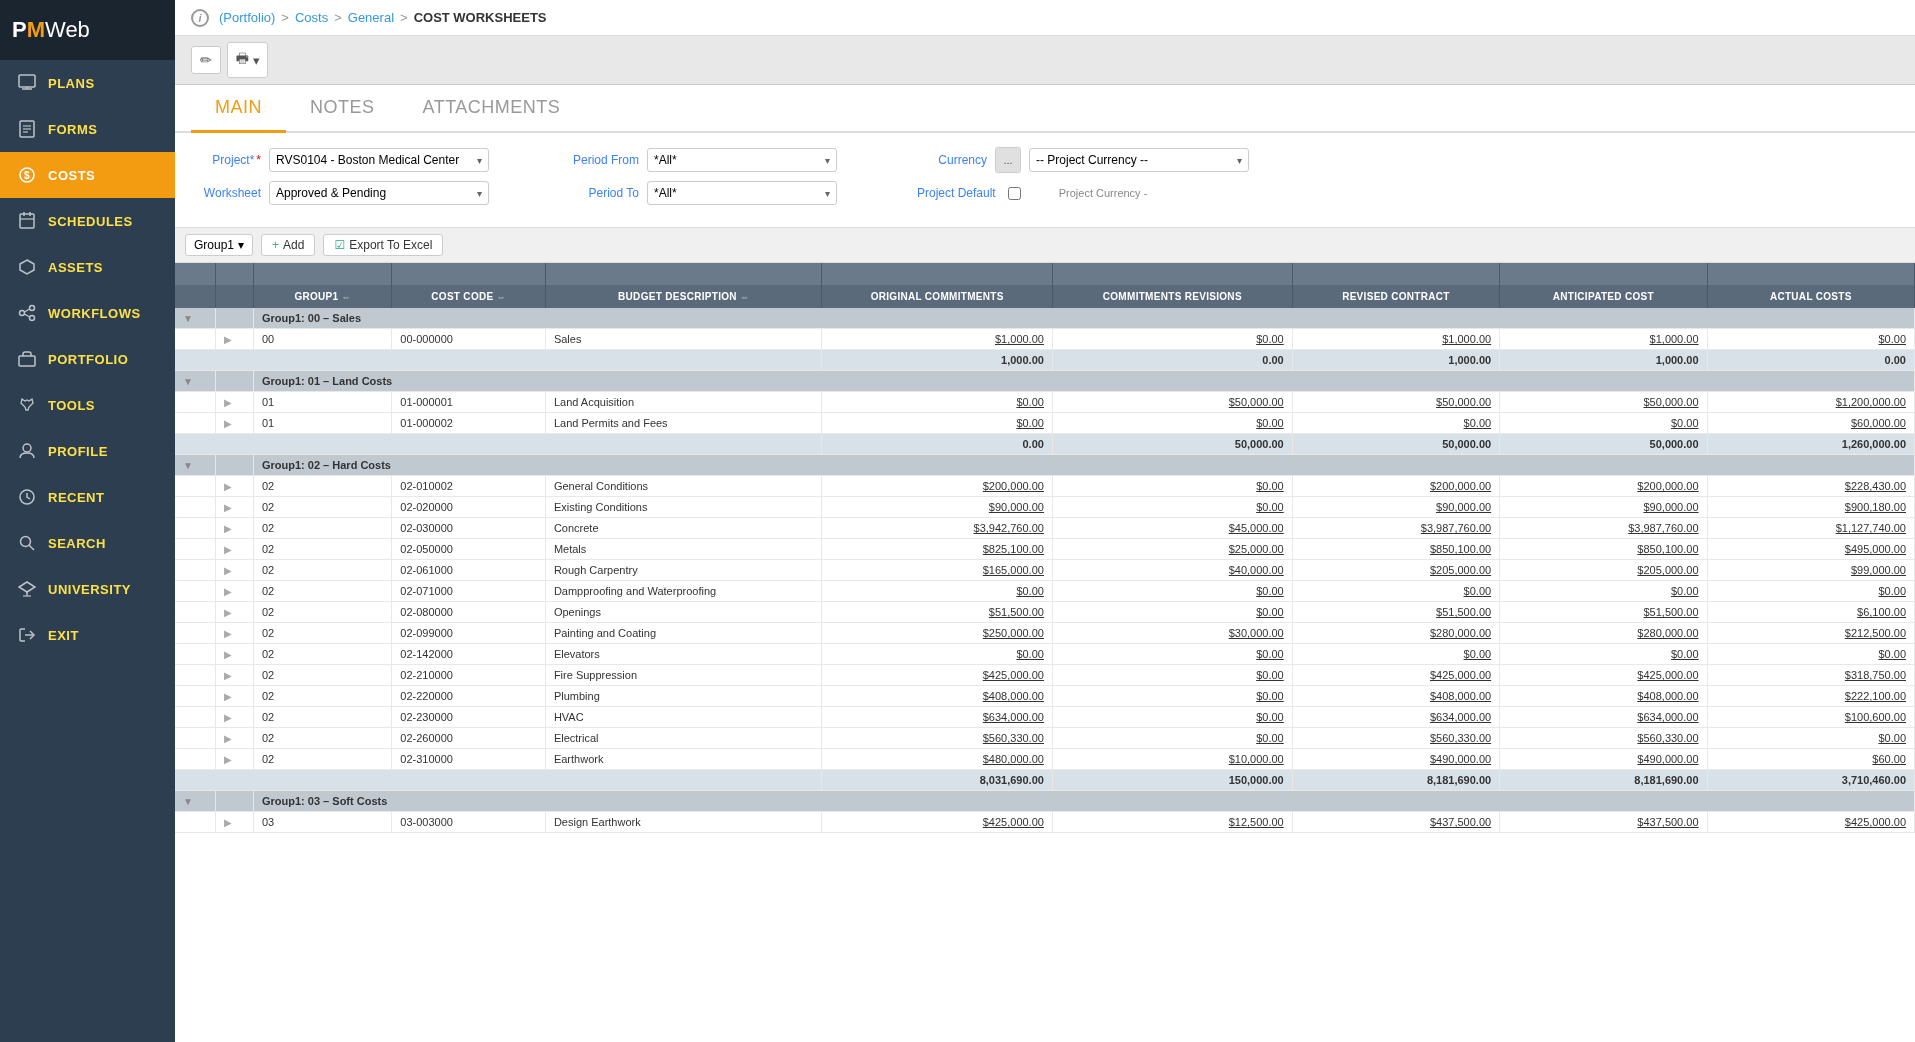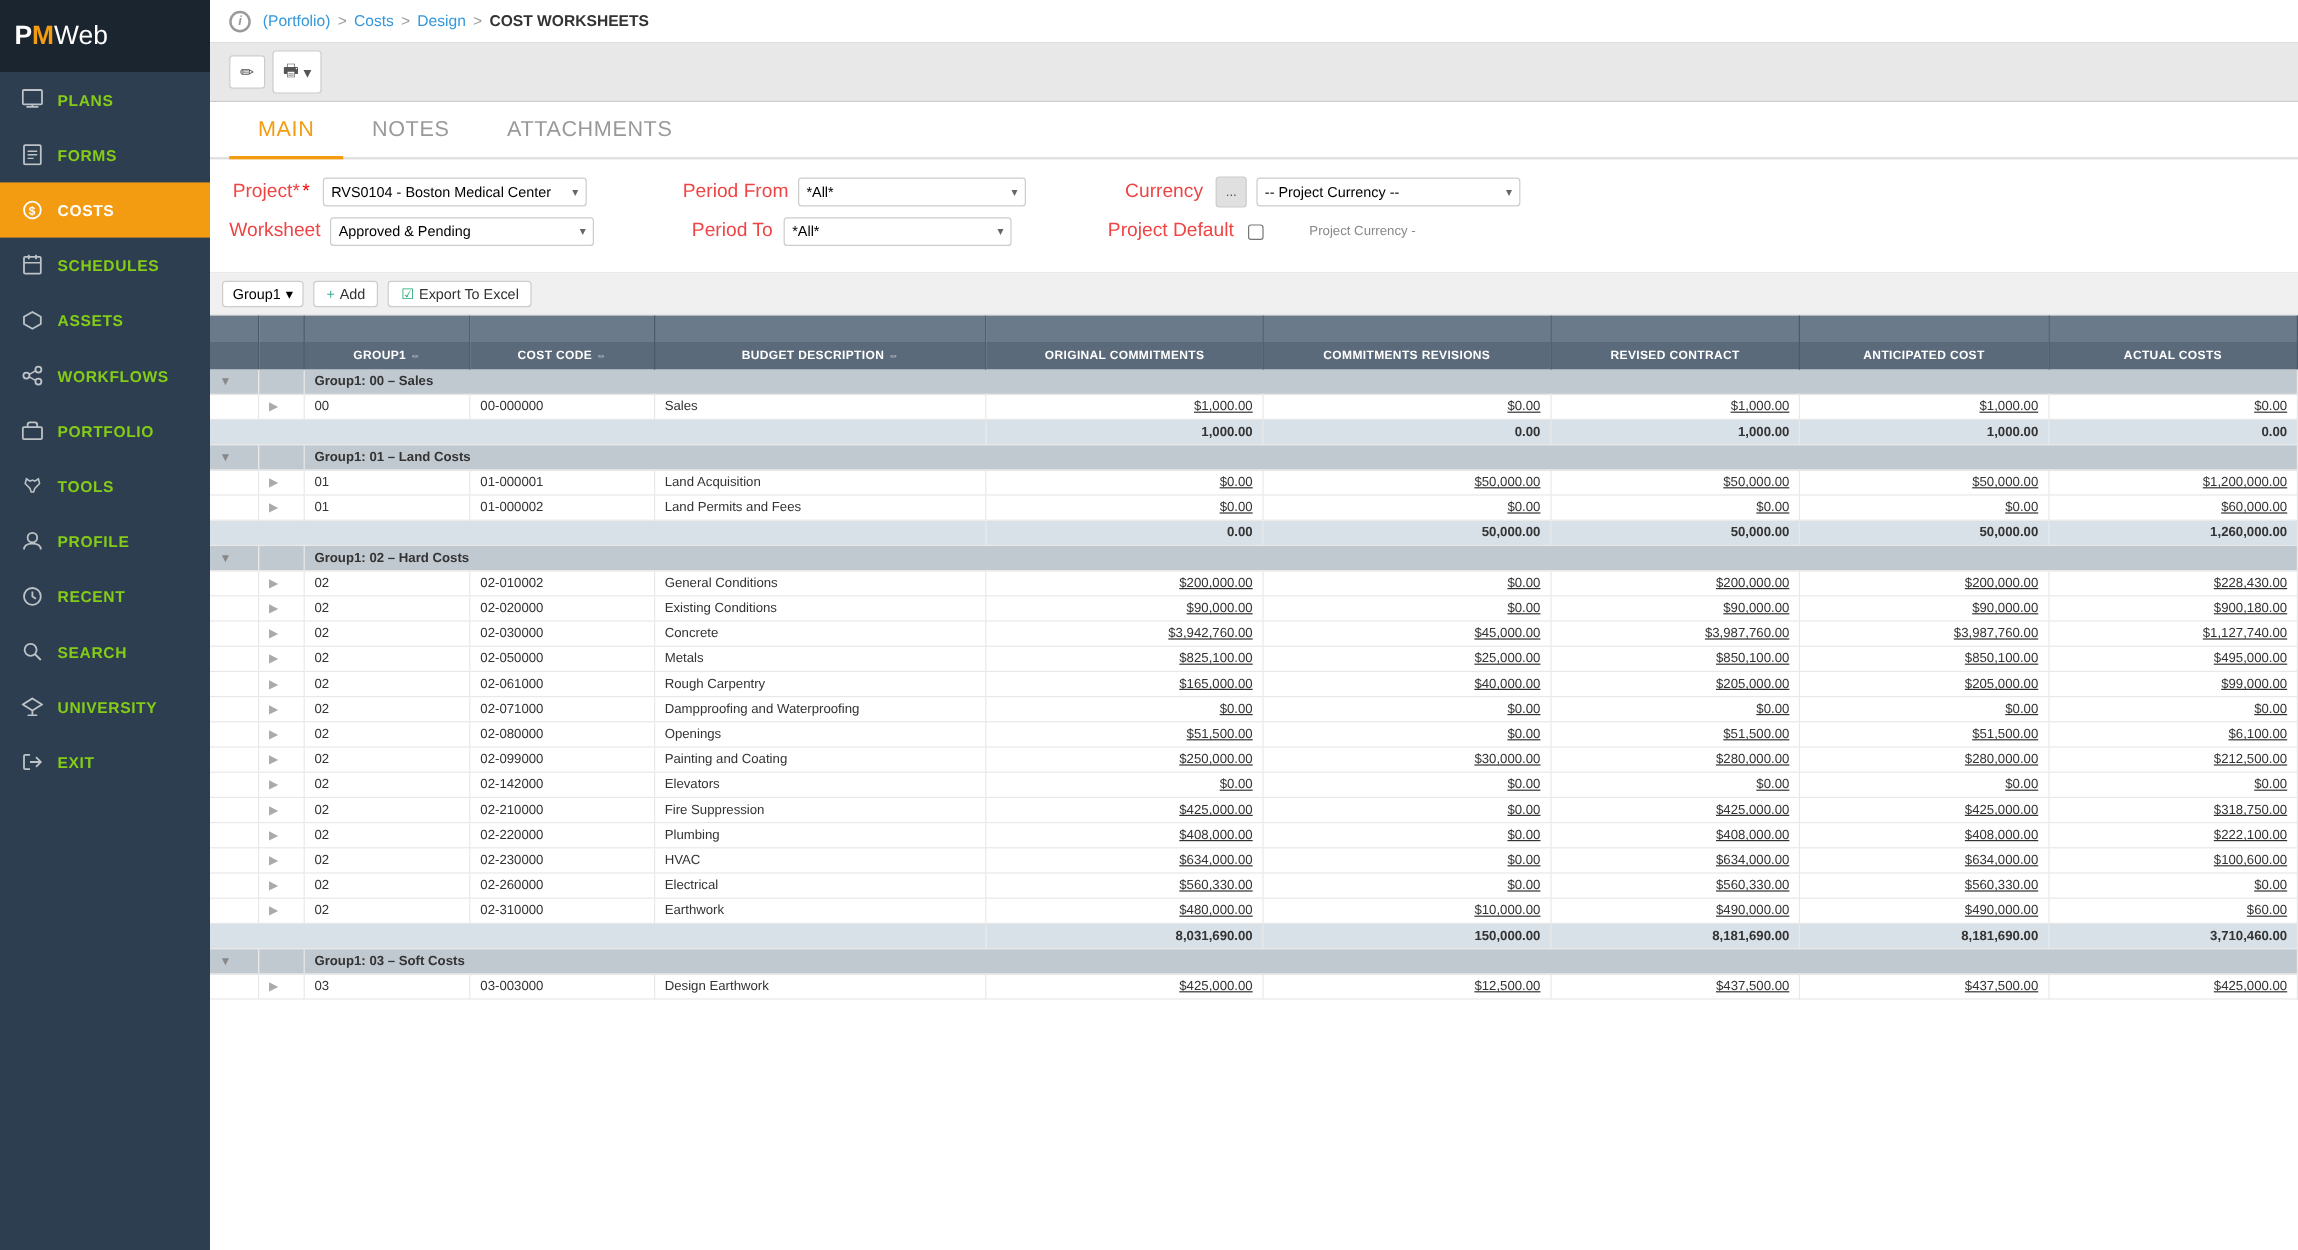--- a/index.html
+++ b/index.html
@@ -24,21 +24,21 @@
     .logo-text {
       color: white;
       font-size: 22px;
       font-weight: bold;
     }
     .logo-text span { color: #f39c12; }
     .nav-item {
       display: flex;
       align-items: center;
       padding: 12px 16px;
-      color: #84cc16;
+      color: #fde047;
       cursor: pointer;
       gap: 10px;
       font-size: 13px;
       font-weight: bold;
       letter-spacing: 0.5px;
     }
     .nav-item.active { background: #f39c12; color: white; border-radius: 0; }
     .nav-icon { width: 22px; height: 22px; display: flex; align-items: center; justify-content: center; }
 
     
@@ -119,24 +119,24 @@
       padding: 14px 16px;
       border-bottom: 1px solid #ddd;
     }
     .form-row {
       display: flex;
       align-items: center;
       gap: 20px;
       margin-bottom: 8px;
     }
     .form-label {
-      font-size: 16px;
-      color: #ef4444;
+      font-size: 12px;
+      color: #3b82f6;
       min-width: 70px;
-      text-align: center;
+      text-align: right;
     }
     .form-label.required::after { content: '*'; color: red; margin-left: 2px; }
     .form-select {
       border: 1px solid #ccc;
       border-radius: 3px;
       padding: 4px 6px;
       font-size: 12px;
       background: white;
       cursor: pointer;
       display: flex; align-items: center; justify-content: space-between;
@@ -399,21 +399,21 @@
 <div id="main-content">
 
   <div id="breadcrumb-bar">
     <div class="info-icon">
       <span>i</span>
     </div>
     <span class="breadcrumb-link">(Portfolio)</span>
     <span class="breadcrumb-separator">&gt;</span>
     <span class="breadcrumb-link">Costs</span>
     <span class="breadcrumb-separator">&gt;</span>
-    <span class="breadcrumb-link">Design</span>
+    <span class="breadcrumb-link">General</span>
     <span class="breadcrumb-separator">&gt;</span>
     <span class="breadcrumb-current">COST WORKSHEETS</span>
   </div>
 
   <div id="toolbar">
     <button class="toolbar-btn">
       <span style="font-size:14px;">✏</span>
     </button>
     <button class="toolbar-btn">
       <span style="font-size:14px;">🖶</span>

